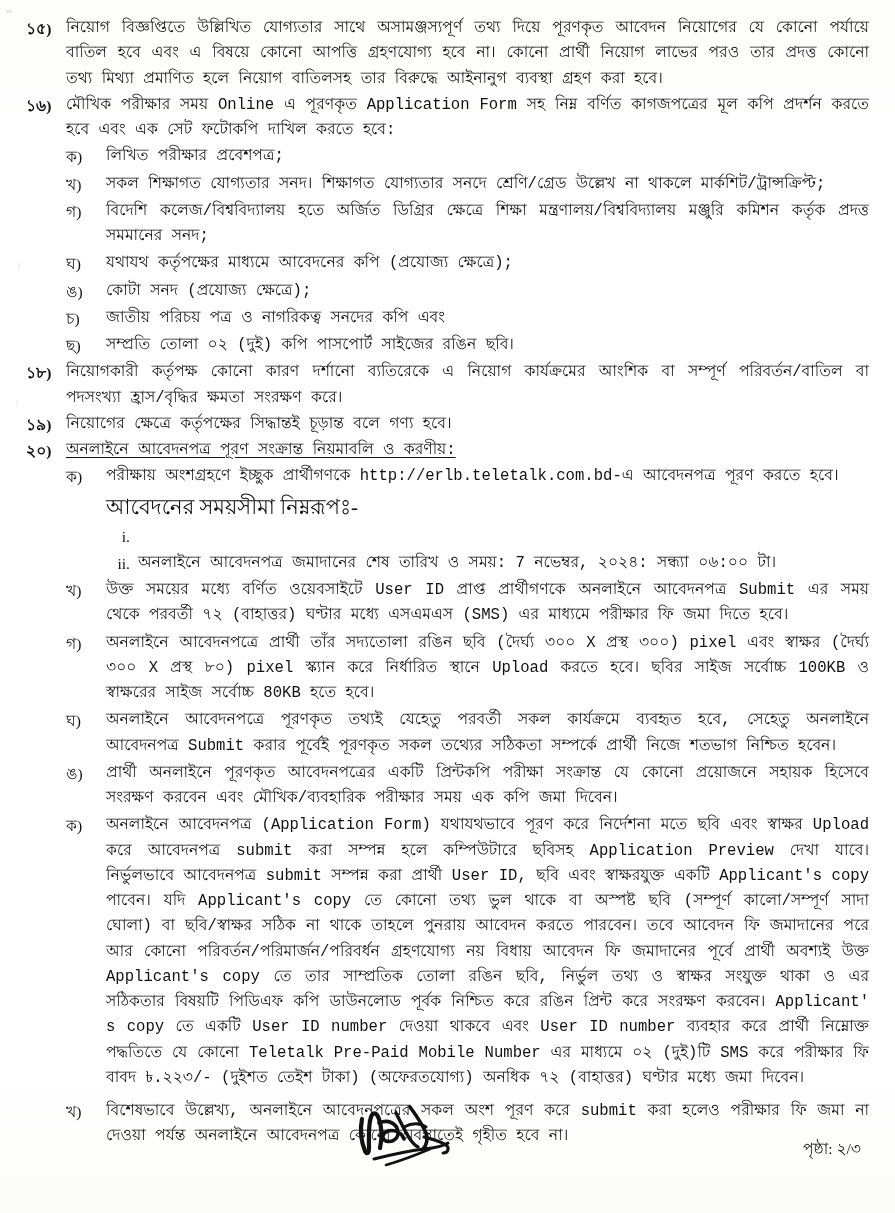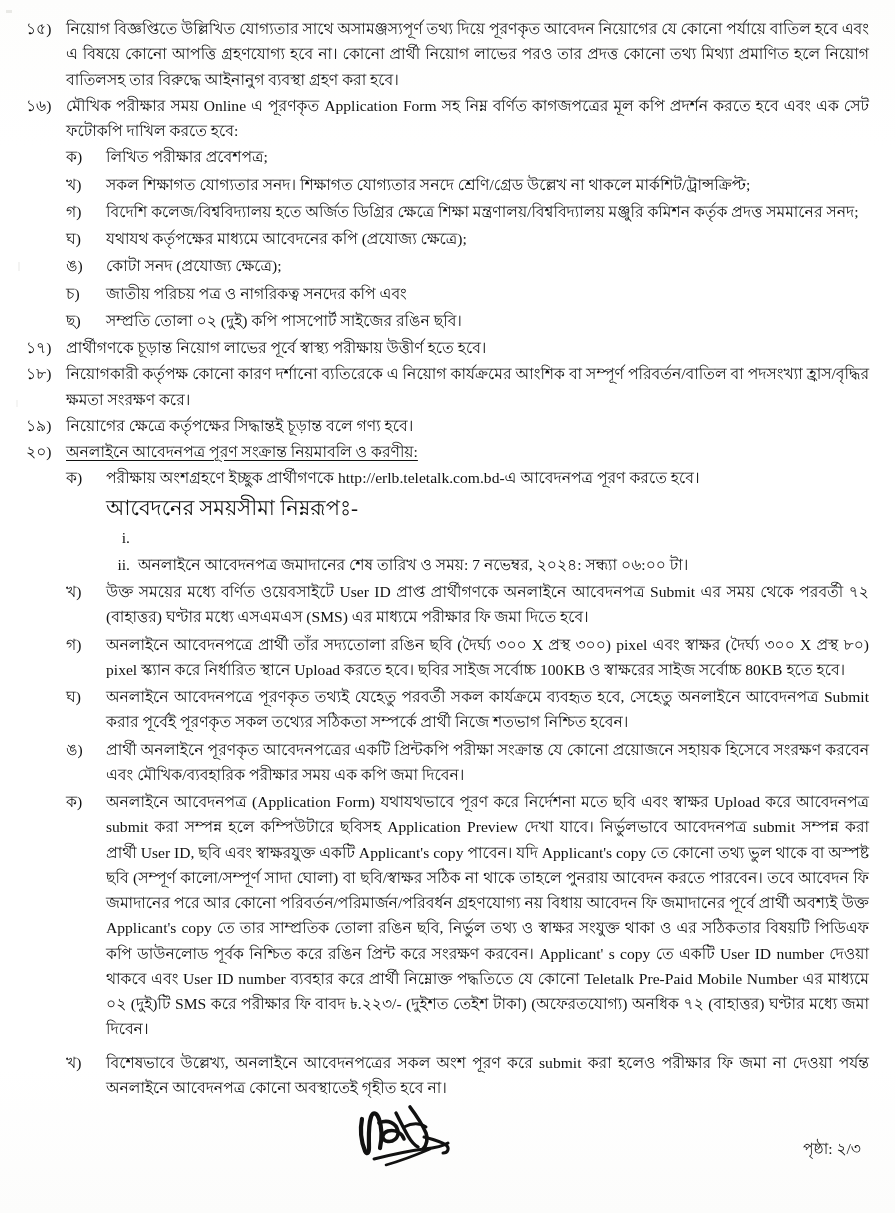--- a/index.html
+++ b/index.html
@@ -53,24 +53,25 @@
     letter-spacing: 0;
     white-space: nowrap;
   }
   .body-text {
     flex: 1 1 auto;
     font-size: 15.6px;
     line-height: 1.62;
     text-align: justify;
     text-justify: inter-word;
     hyphens: none;
-  }
-
-  
-  .lvl1 > .marker { width: 40px; }
+    font-family: Liberation Mono, monospace;
+  }
+
+  
+  .lvl1 > .marker { width: 40px; font-weight: bold; }
   .lvl1 { margin-bottom: 1px; }
 
   
   .lvl2 { padding-left: 40px; }
   .lvl2 > .marker { width: 40px; }
 
   
   .lvl3 { padding-left: 78px; }
   .lvl3 > .marker { width: 26px; text-align: right; padding-right: 8px; }
 
@@ -152,24 +153,20 @@
     </div>
     <div class="row lvl2">
       <div class="marker">চ)</div>
       <div class="body-text">জাতীয় পরিচয় পত্র ও নাগরিকত্ব সনদের কপি এবং</div>
     </div>
     <div class="row lvl2">
       <div class="marker">ছ)</div>
       <div class="body-text">সম্প্রতি তোলা ০২ (দুই) কপি পাসপোর্ট সাইজের রঙিন ছবি।</div>
     </div>
 
-    <div class="row lvl1">
-      <div class="marker">১৭)</div>
-      <div class="body-text">প্রার্থীগণকে চূড়ান্ত নিয়োগ লাভের পূর্বে স্বাস্থ্য পরীক্ষায় উত্তীর্ণ হতে হবে।</div>
-    </div>
 
     <div class="row lvl1">
       <div class="marker">১৮)</div>
       <div class="body-text">নিয়োগকারী কর্তৃপক্ষ কোনো কারণ দর্শানো ব্যতিরেকে এ নিয়োগ কার্যক্রমের আংশিক বা সম্পূর্ণ পরিবর্তন/বাতিল বা পদসংখ্যা হ্রাস/বৃদ্ধির ক্ষমতা সংরক্ষণ করে।</div>
     </div>
 
     <div class="row lvl1">
       <div class="marker">১৯)</div>
       <div class="body-text">নিয়োগের ক্ষেত্রে কর্তৃপক্ষের সিদ্ধান্তই চূড়ান্ত বলে গণ্য হবে।</div>
     </div>

